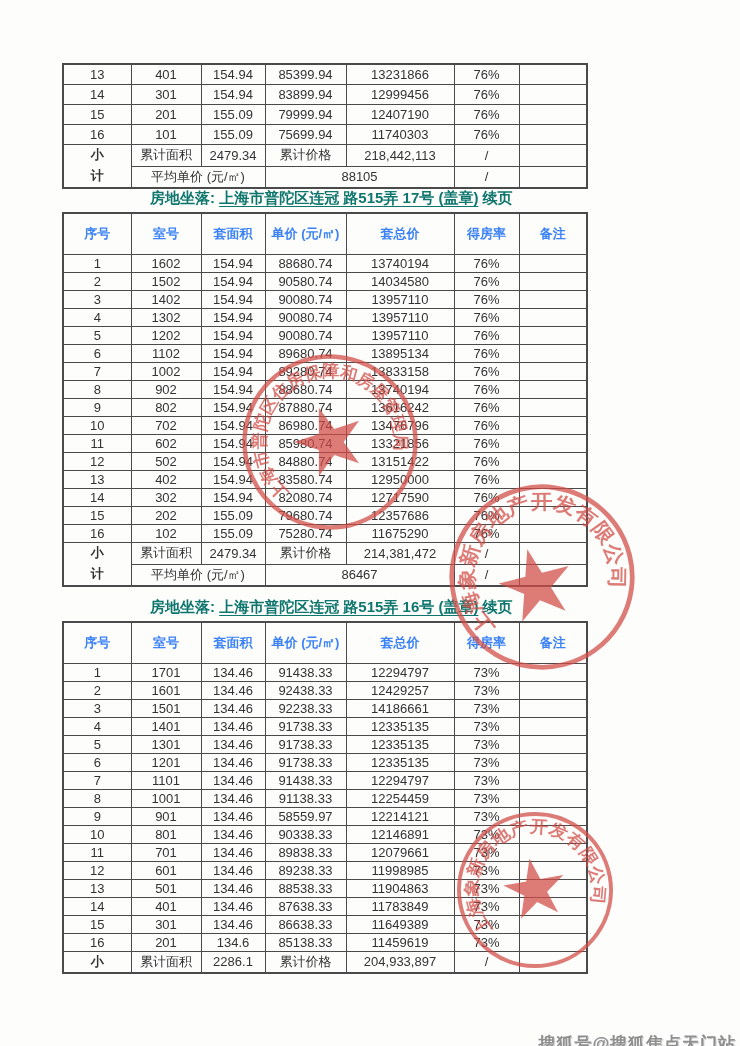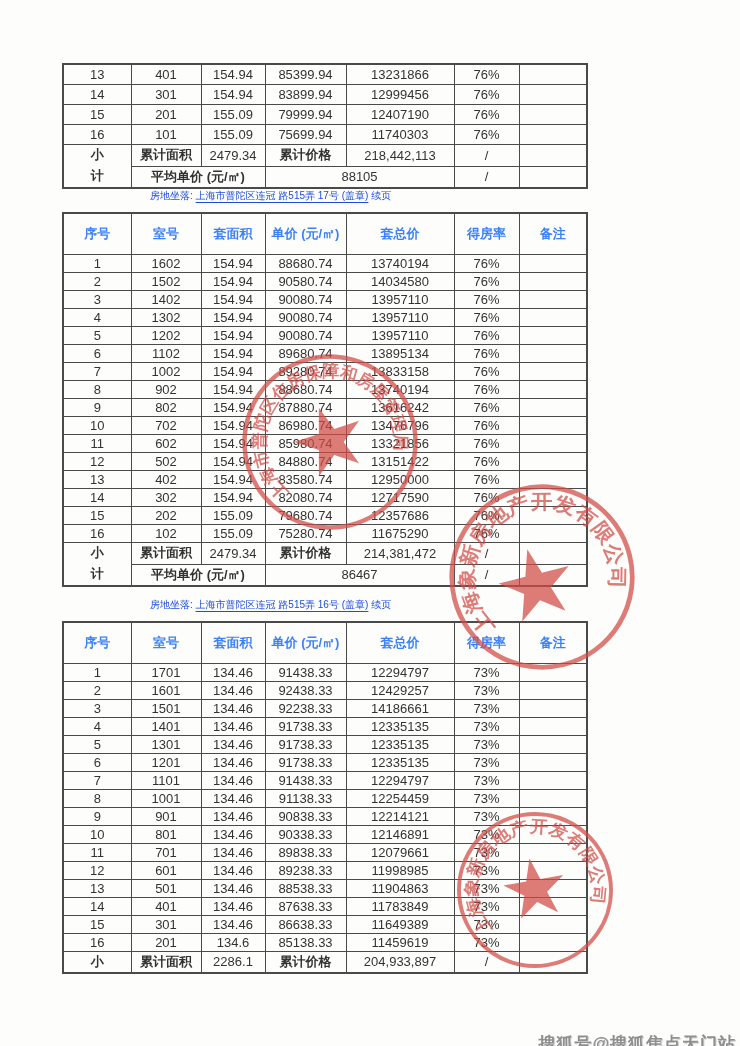--- a/index.html
+++ b/index.html
@@ -29,31 +29,31 @@
     overflow:hidden;
     white-space:nowrap;
     color:#333;
   }
   th { font-weight:bold; white-space:normal; line-height:1.25; color:#3b82f6; }
   .t-top td { height:20px; }
   .t-mid td { height:18px; }
   .t-bot td { height:18px; }
   .t-mid th, .t-bot th { height:41px; }
   tr.subrow td { height:22px; }
-  td.lab { font-weight:bold; }
+  td.lab { font-weight:normal; }
   td.subji { font-weight:bold; line-height:1.6; }
   .col-seq{width:68px}.col-room{width:70px}.col-area{width:64px}
   .col-unit{width:81px}.col-total{width:108px}.col-ratio{width:65px}.col-note{width:68px}
 
   .sec-title {
     position:absolute;
     left:150px;
-    font-size:10px;
-    font-weight:normal;
-    color:#1d4ed8;
+    font-size:15px;
+    font-weight:bold;
+    color:#0f766e;
     white-space:nowrap;
   }
   .sec-title .addr { text-decoration:underline; text-underline-offset:3px; }
 
   .stamp {
     position:absolute;
     opacity:0.72;
     pointer-events:none;
   }
   .stamp text { font-family:"Liberation Sans","DejaVu Sans",sans-serif; font-weight:bold; }
@@ -438,21 +438,21 @@
           <td>134.46</td>
           <td>91138.33</td>
           <td>12254459</td>
           <td>73%</td>
           <td></td>
         </tr>
         <tr>
           <td>9</td>
           <td>901</td>
           <td>134.46</td>
-          <td>90838.33</td>
+          <td>58559.97</td>
           <td>12214121</td>
           <td>73%</td>
           <td></td>
         </tr>
         <tr>
           <td>10</td>
           <td>801</td>
           <td>134.46</td>
           <td>90338.33</td>
           <td>12146891</td>

